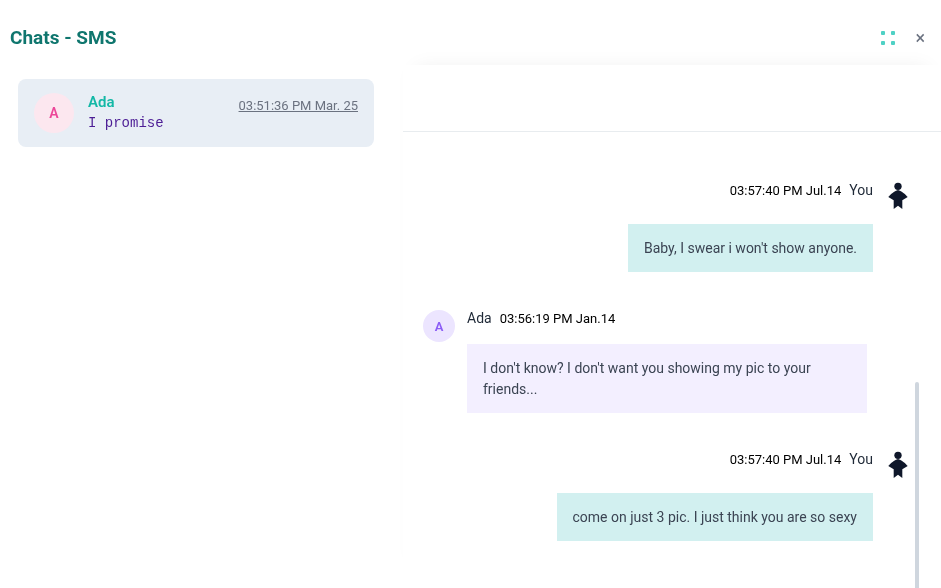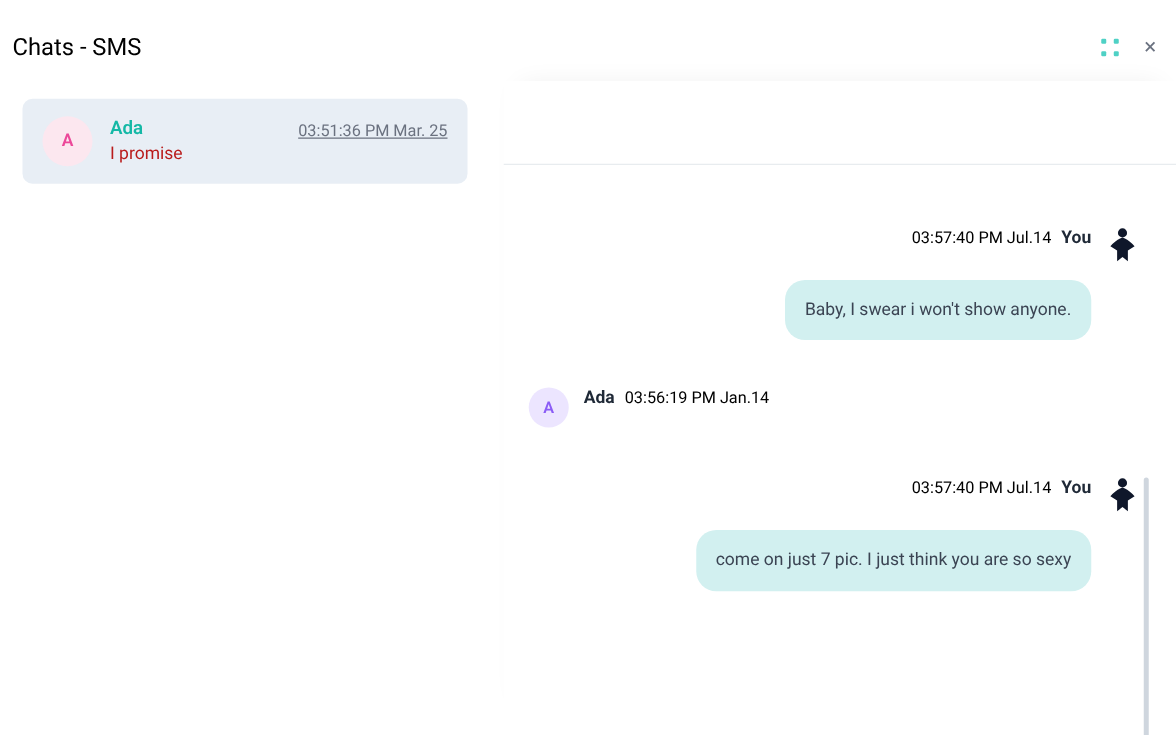--- a/index.html
+++ b/index.html
@@ -18,22 +18,22 @@
       position: relative;
     }
     .header {
       display: flex;
       align-items: center;
       justify-content: space-between;
       padding: 26px 16px 16px 10px;
     }
     .header-title {
       font-size: 19px;
-      font-weight: 400;
-      color: #000000;
+      font-weight: 700;
+      color: #0f766e;
     }
     .header-actions {
       display: flex;
       align-items: center;
       gap: 20px;
     }
     .expand-icon {
       width: 14px;
       height: 14px;
       position: relative;
@@ -110,23 +110,24 @@
       font-size: 15px;
     }
     .chat-time {
       color: #6b7280;
       font-size: 13px;
       white-space: nowrap;
       margin-top: 5px;
       text-decoration: underline;
     }
     .chat-preview {
-      color: #b91c1c;
+      color: #4c1d95;
       font-size: 14px;
       margin-top: 2px;
+      font-family: Liberation Mono, monospace;
     }
     .main {
       flex: 1;
       position: relative;
       border-left: 1px solid transparent;
     }
     .main-inner {
       position: absolute;
       left: 10px;
       right: 0;
@@ -195,31 +196,31 @@
       display: flex;
       align-items: baseline;
       gap: 8px;
       margin-bottom: 18px;
     }
     .msg-row.out .msg-header {
       flex-direction: row-reverse;
       margin-bottom: 26px;
     }
     .msg-name {
-      font-weight: 700;
+      font-weight: 400;
       font-size: 14px;
       color: #1f2937;
     }
     .msg-meta {
       color: #000000;
       font-size: 13px;
     }
     .bubble {
       padding: 14px 16px;
-      border-radius: 16px;
+      border-radius: 0;
       font-size: 14px;
       line-height: 1.45;
       color: #3b4453;
     }
     .bubble.out {
       background: #d2f0f0;
     }
     .bubble.in {
       background: #f3efff;
       max-width: 400px;
@@ -279,38 +280,39 @@
         </div>
 
         <div class="msg-block">
           <div class="msg-row">
             <div class="msg-avatar avatar-in">A</div>
             <div class="msg-side">
               <div class="msg-header">
                 <span class="msg-name">Ada</span>
                 <span class="msg-meta">03:56:19 PM Jan.14</span>
               </div>
+              <div class="bubble in">I don't know? I don't want you showing my pic to your friends...</div>
             </div>
           </div>
         </div>
 
         <div class="msg-block last">
           <div class="msg-row out">
             <div class="msg-avatar avatar-you">
               <svg viewBox="0 0 24 26" fill="#0f172a">
                   <circle cx="12" cy="4" r="3.4"></circle>
                   <path d="M12 7.5 C7 9 3 14 3 14 L8 17 L8 25 L12 22 L16 25 L16 17 L21 14 C21 14 17 9 12 7.5 Z"></path>
                 </svg>
             </div>
             <div class="msg-side">
               <div class="msg-header">
                 <span class="msg-name">You</span>
                 <span class="msg-meta">03:57:40 PM Jul.14</span>
               </div>
-              <div class="bubble out">come on just 7 pic. I just think you are so sexy</div>
+              <div class="bubble out">come on just 3 pic. I just think you are so sexy</div>
             </div>
           </div>
         </div>
 
         <div class="scroll-indicator"></div>
       </div>
     </div>
   </div>
 </div>
 

